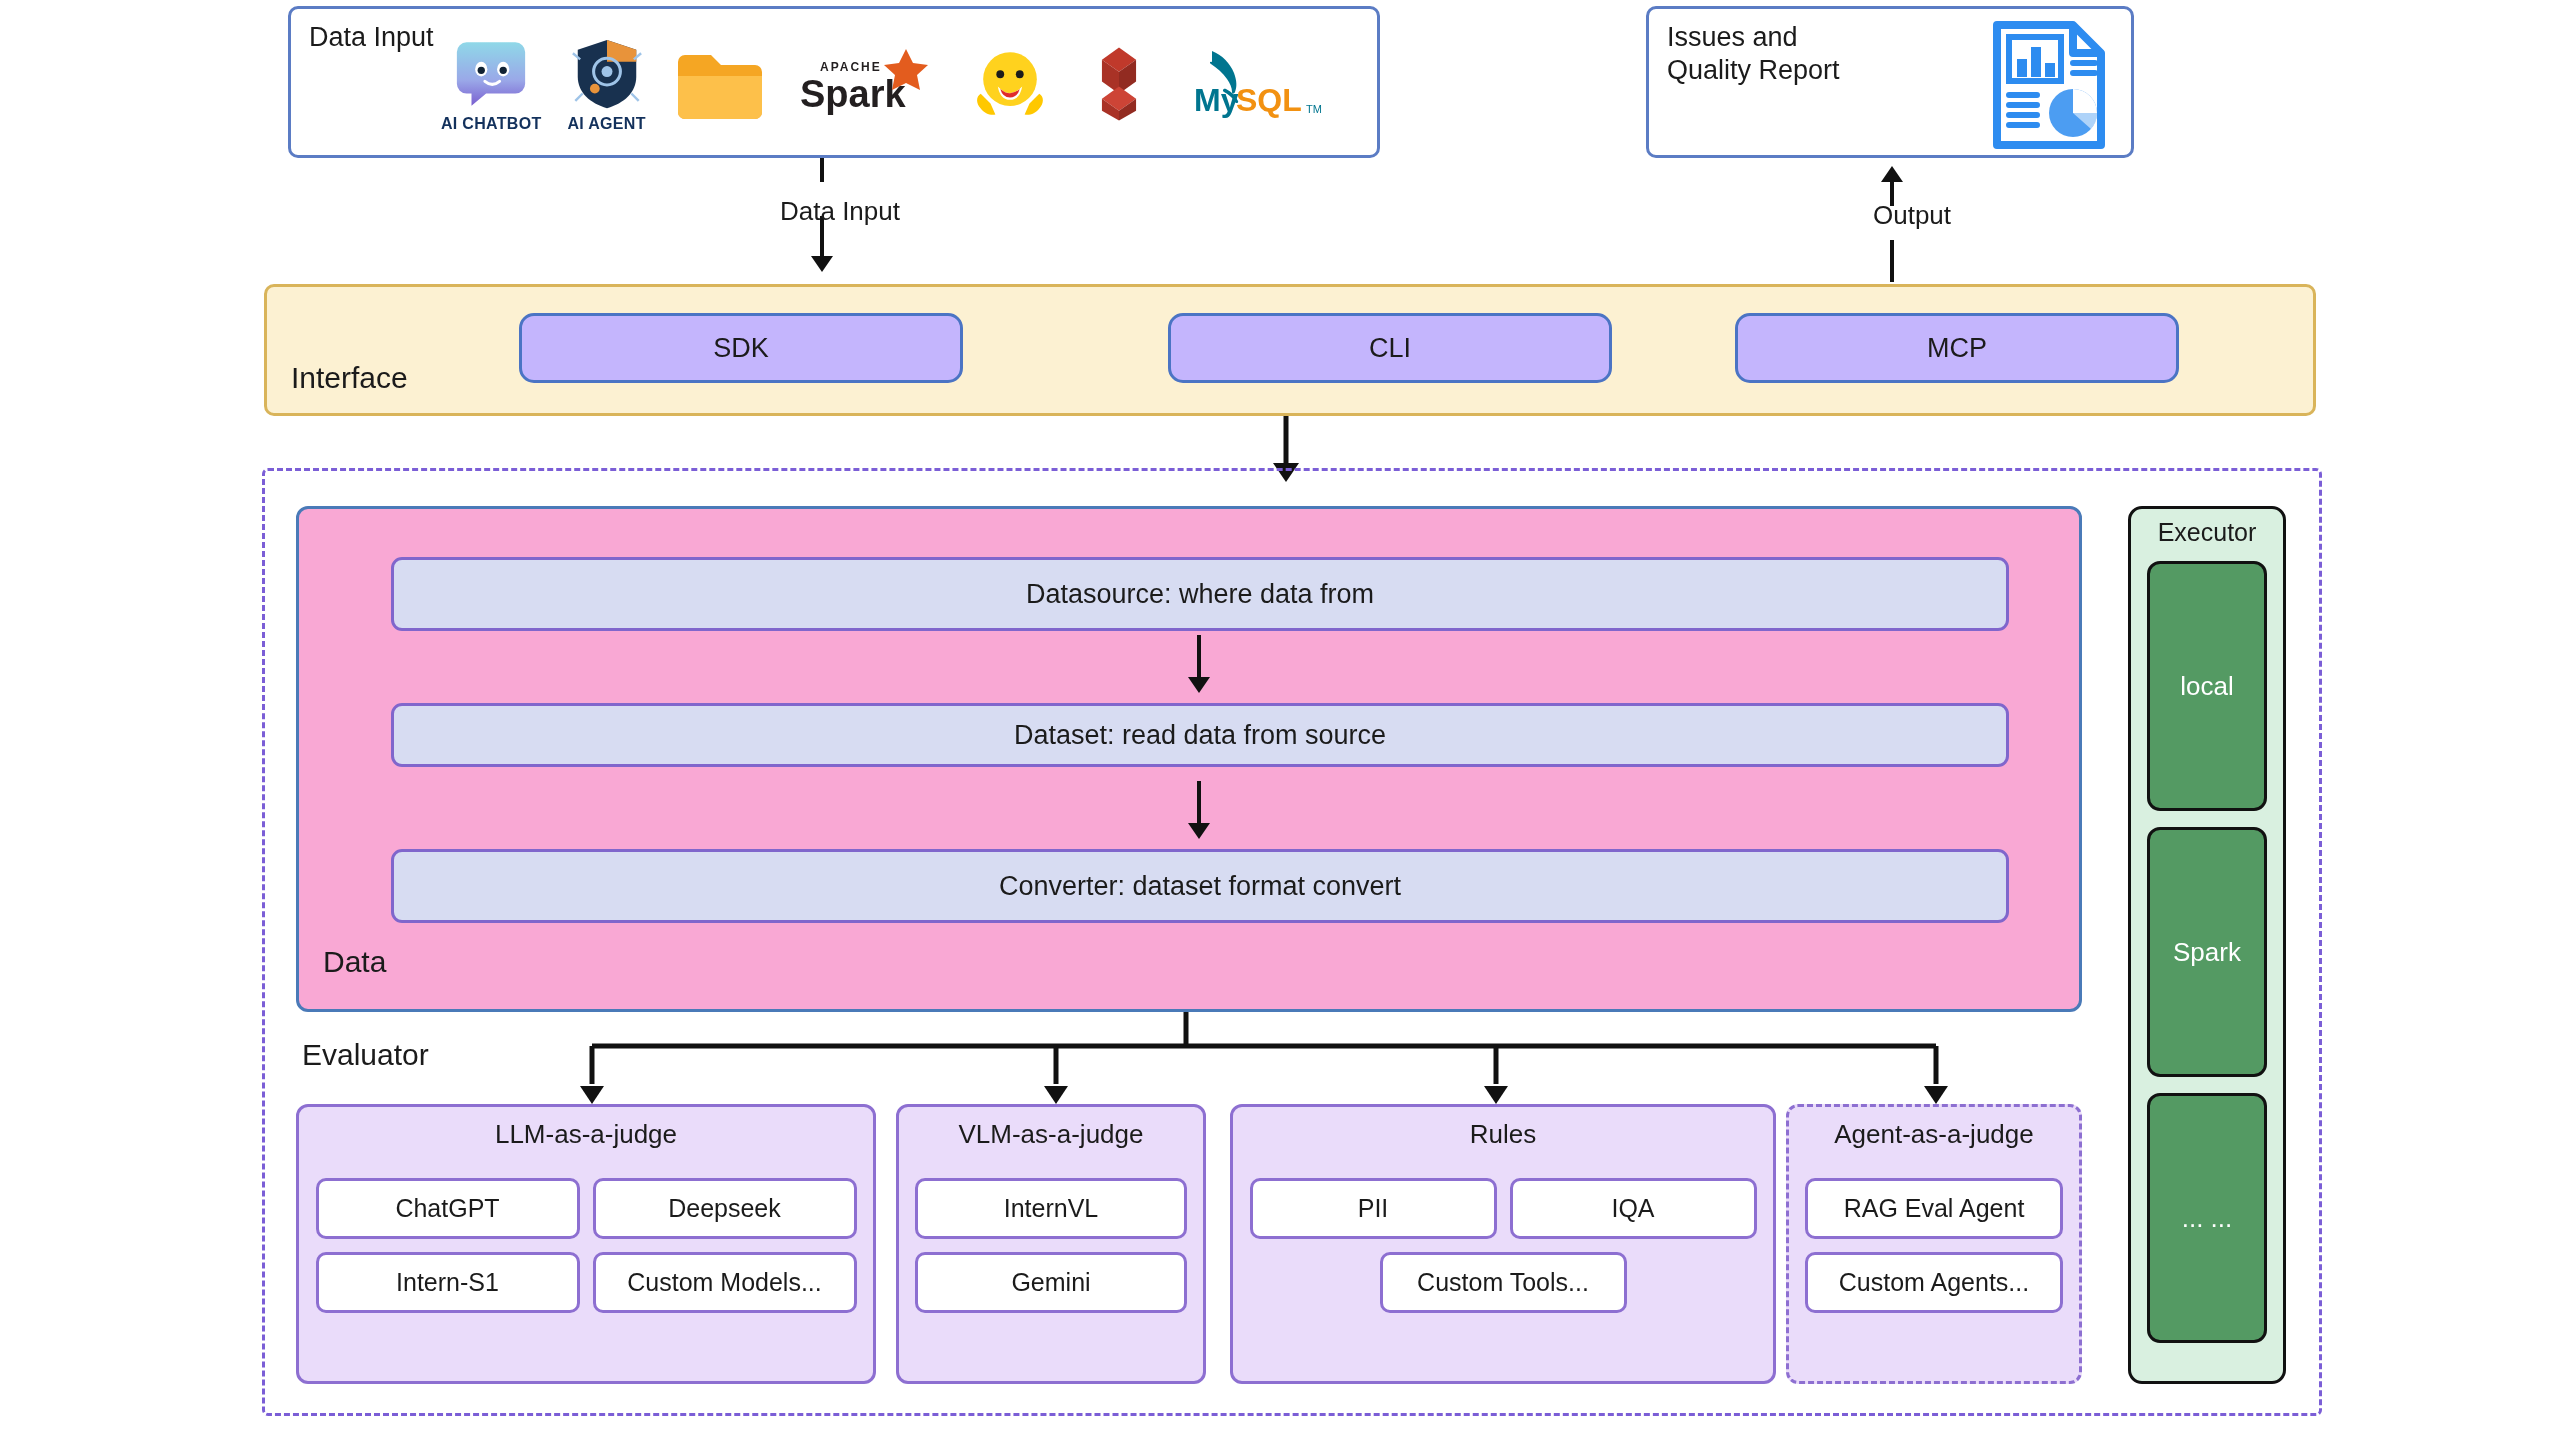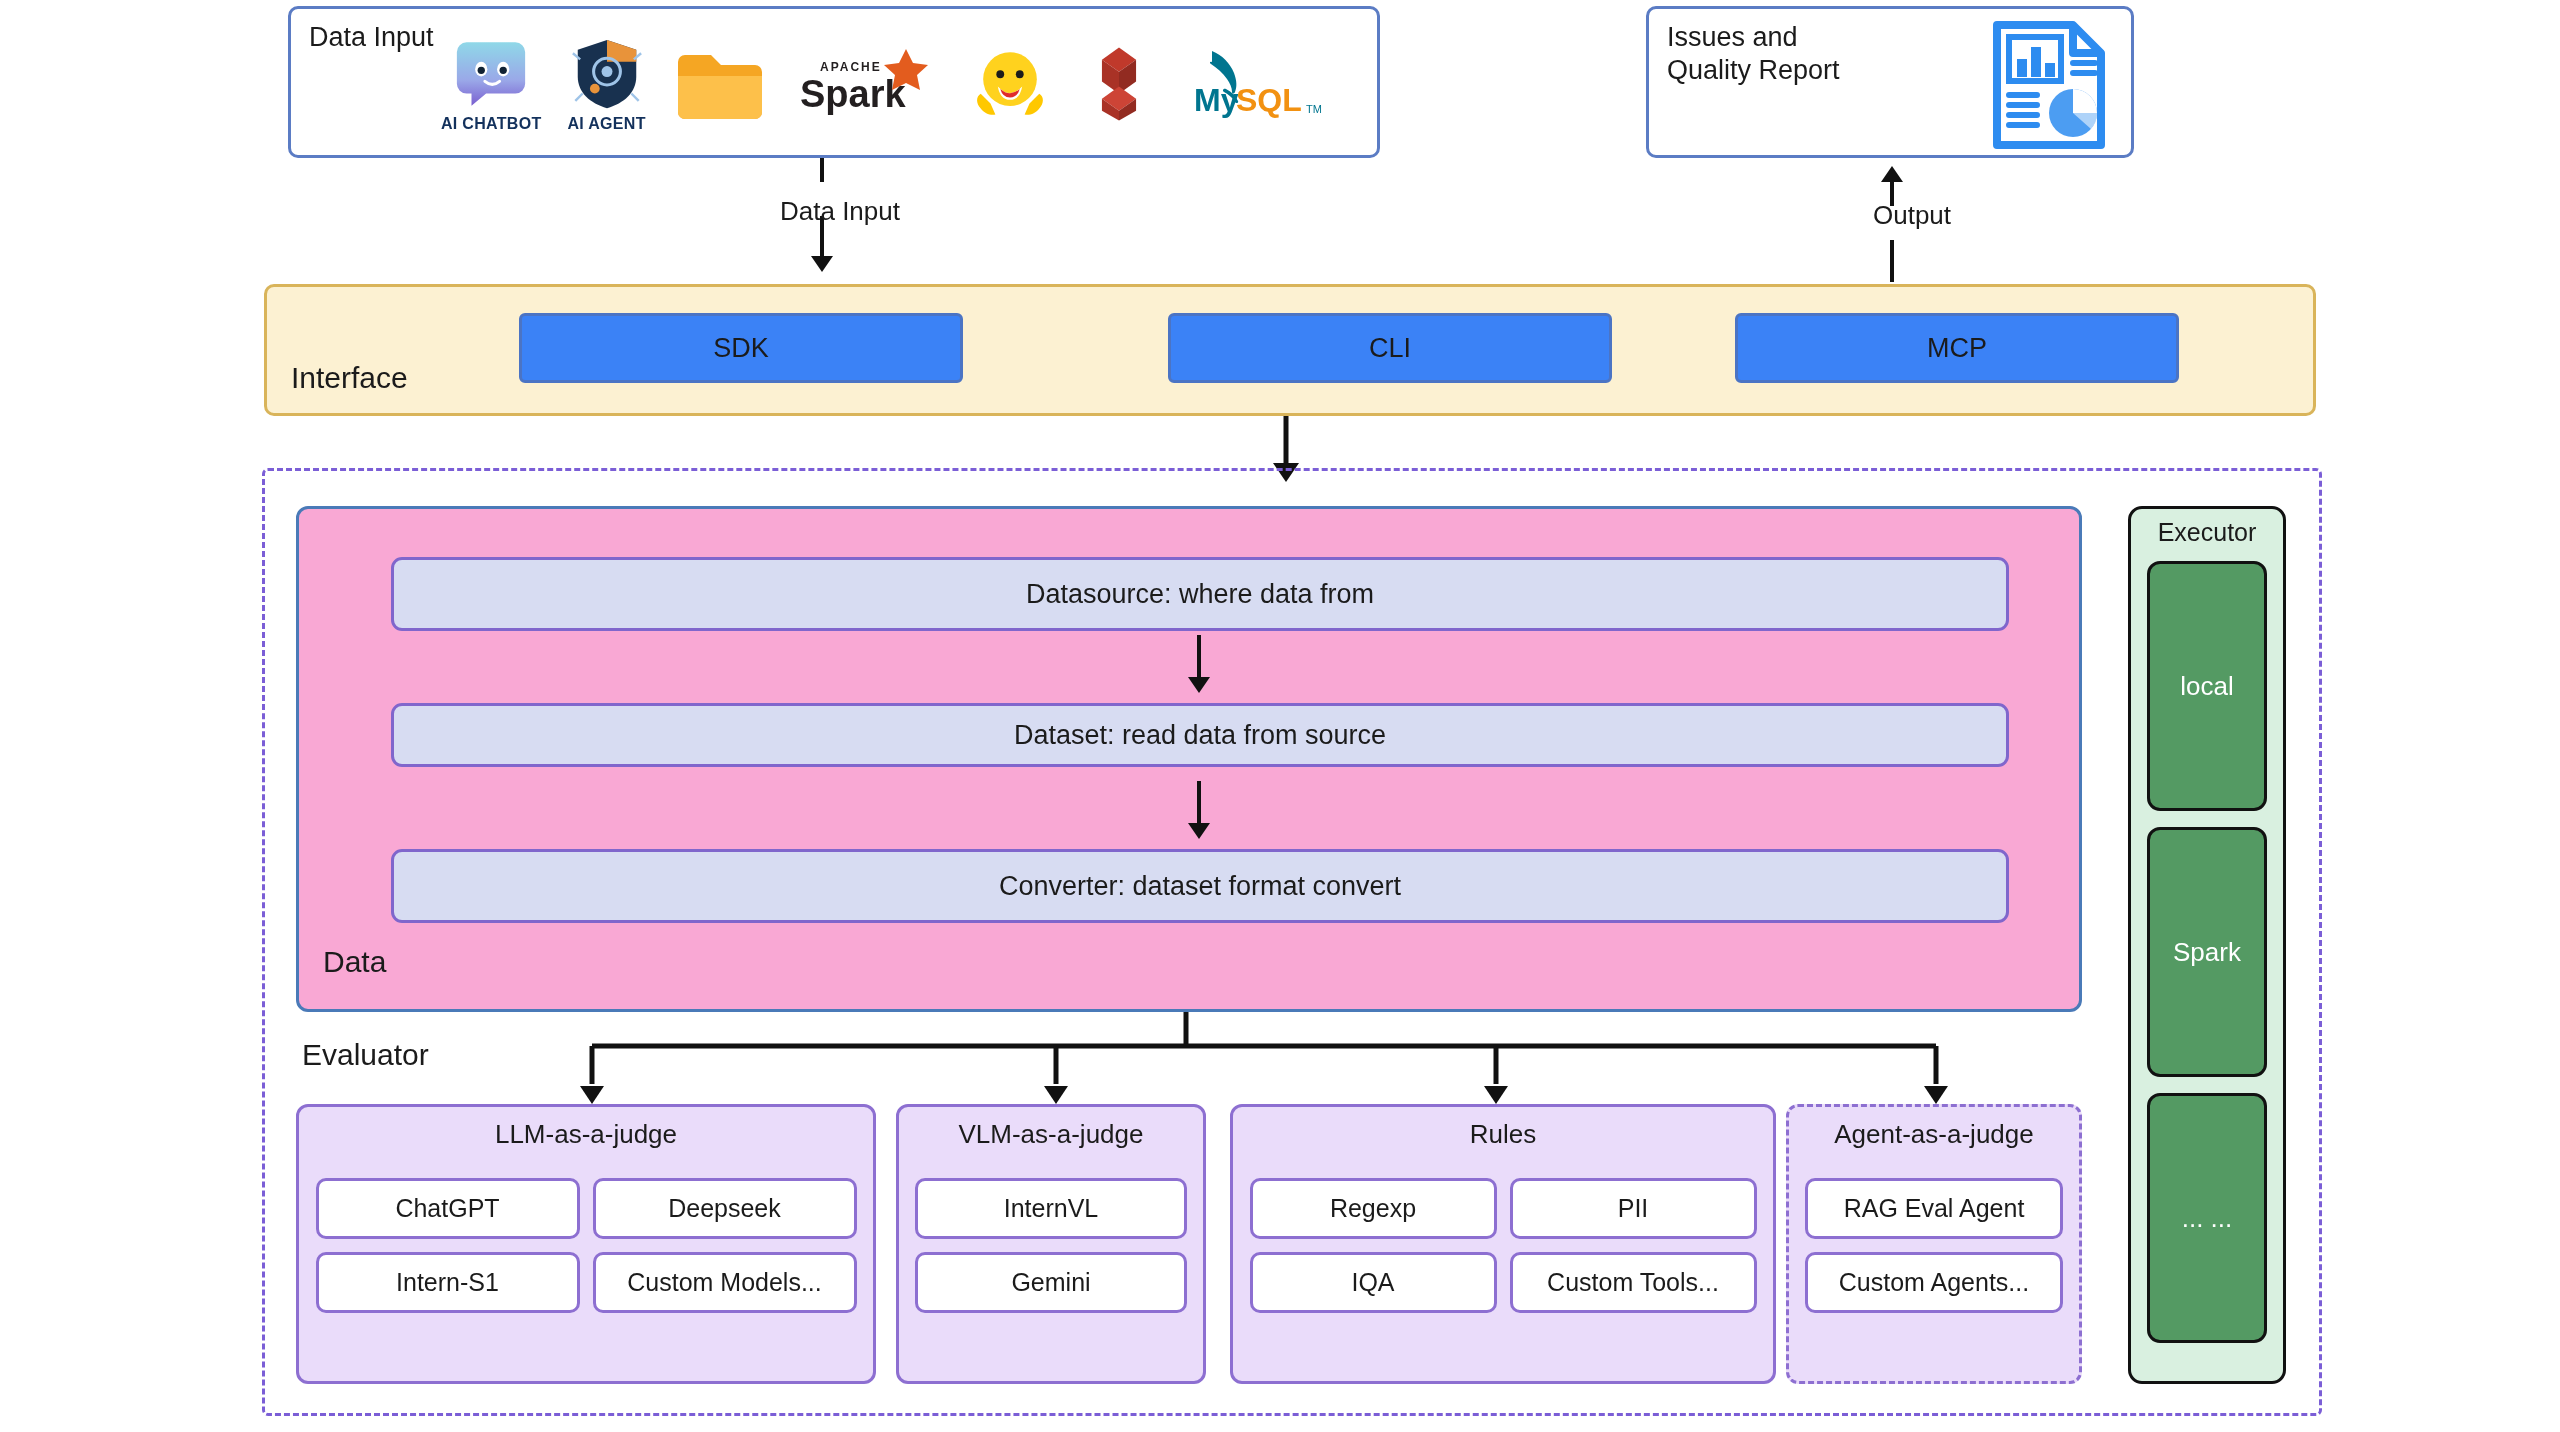--- a/index.html
+++ b/index.html
@@ -7,21 +7,21 @@
   #stage{position:relative;width:2560px;height:1432px;}
   .abs{position:absolute;box-sizing:border-box;}
 
   
   .topbox{border:3px solid #5b7cc4;border-radius:10px;background:#fff;}
   .boxlabel{font-size:27px;color:#1b1b1b;line-height:1.22;white-space:pre-line;}
 
   .logorow{position:absolute;left:150px;top:26px;display:flex;align-items:center;gap:26px;}
   .logo{display:flex;flex-direction:column;align-items:center;justify-content:center;}
   .logo .cap{font-size:16px;font-weight:bold;color:#13315c;letter-spacing:.3px;margin-top:2px;}
-  .ifacebox{background:#3b82f6;border:3px solid #4b74c4;border-radius:6px;display:flex;align-items:center;justify-content:center;font-size:27px;}
+  .ifacebox{background:#c4b5fd;border:3px solid #4b74c4;border-radius:15px;display:flex;align-items:center;justify-content:center;font-size:27px;}
 
   
   .dashouter{border:3px dashed #7b5ed6;border-radius:6px;}
 
   
   .datapanel{background:#f9a8d4;border:3px solid #4a7ab8;border-radius:12px;}
   .stagebox{background:#d7dcf2;border:3px solid #8066cc;border-radius:11px;display:flex;align-items:center;justify-content:center;font-size:27px;}
   .sectlabel{font-size:30px;color:#1b1b1b;}
 
   
@@ -248,23 +248,20 @@
       <div class="chip" style="width:266px;">
         <span>Gemini</span>
       </div>
     </div>
   </div>
 
   <div class="abs grp" style="left:1222px;top:1104px;width:546px;height:280px;margin-left:8px;">
     <div class="grptitle">Rules</div>
     <div class="chips">
       <div class="chip" style="width:241px;">
-        <span>Regexp</span>
-      </div>
-      <div class="chip" style="width:241px;">
         <span>PII</span>
       </div>
       <div class="chip" style="width:241px;">
         <span>IQA</span>
       </div>
       <div class="chip" style="width:241px;">
         <span>Custom Tools...</span>
       </div>
     </div>
   </div>

